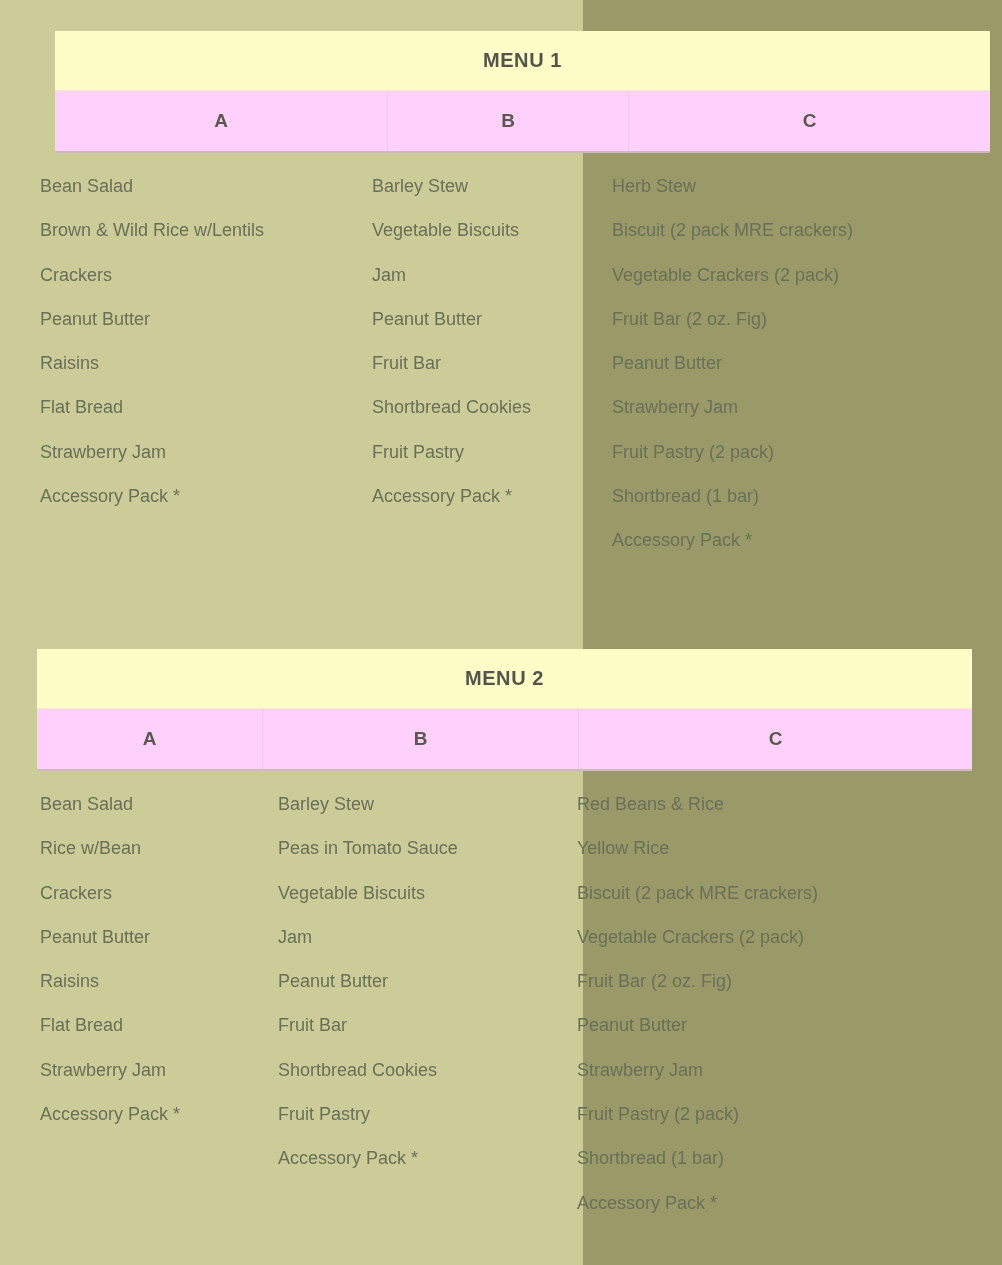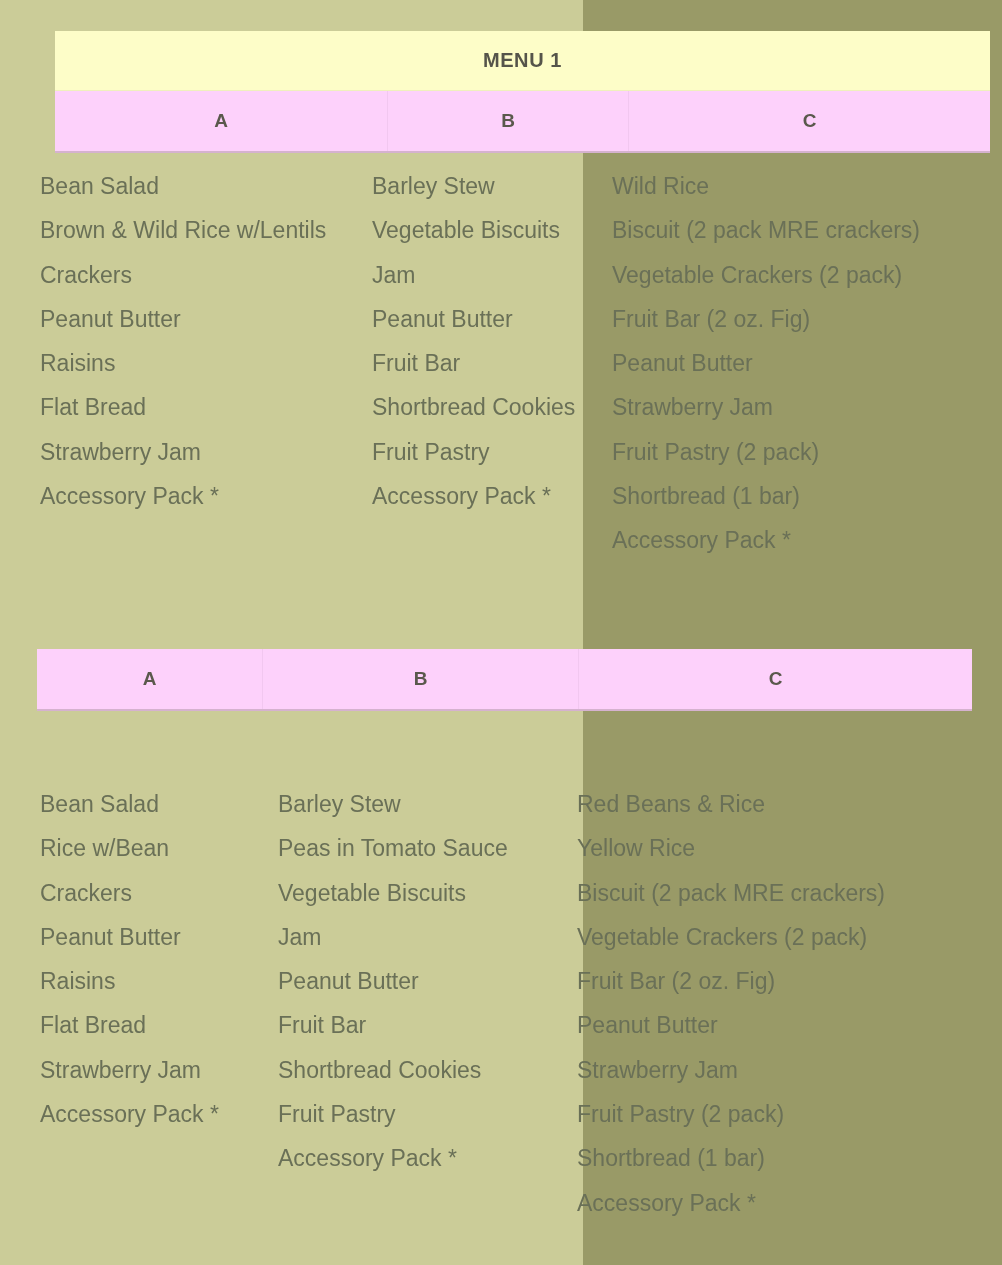--- a/index.html
+++ b/index.html
@@ -24,21 +24,21 @@
   }
   .header-cell{
     display:flex;align-items:center;justify-content:center;
     font-weight:bold;font-size:19px;color:var(--header-text);
     box-sizing:border-box;
   }
   .header-cell.sep{border-left:1px solid var(--divider);}
   .col-items{position:absolute;top:133px;}
   .item{
     line-height:44.3px;height:44.3px;white-space:nowrap;
-    font-size:23px;color:var(--item-text);
+    font-size:18px;color:var(--item-text);
   }
 </style>
 </head>
 <body>
 
 <div>
 
   <section class="menu-table" id="menu1">
     <div class="title-band">
       <span>MENU 1</span>
@@ -68,33 +68,36 @@
         <div class="item">Barley Stew</div>
         <div class="item">Vegetable Biscuits</div>
         <div class="item">Jam</div>
         <div class="item">Peanut Butter</div>
         <div class="item">Fruit Bar</div>
         <div class="item">Shortbread Cookies</div>
         <div class="item">Fruit Pastry</div>
         <div class="item">Accessory Pack *</div>
       </div>
     <div class="col-items" style="left:575px;width:360px">
-        <div class="item">Wild Rice</div>
+        <div class="item">Herb Stew</div>
         <div class="item">Biscuit (2 pack MRE crackers)</div>
         <div class="item">Vegetable Crackers (2 pack)</div>
         <div class="item">Fruit Bar (2 oz. Fig)</div>
         <div class="item">Peanut Butter</div>
         <div class="item">Strawberry Jam</div>
         <div class="item">Fruit Pastry (2 pack)</div>
         <div class="item">Shortbread (1 bar)</div>
         <div class="item">Accessory Pack *</div>
       </div>
   </section>
 
   <section class="menu-table" id="menu2">
+    <div class="title-band">
+      <span>MENU 2</span>
+    </div>
     <div class="header-band">
       <div class="header-cell" style="width:225px">
         <span>A</span>
       </div>
       <div class="header-cell sep" style="width:316px">
         <span>B</span>
       </div>
       <div class="header-cell sep" style="width:394px">
         <span>C</span>
       </div>

